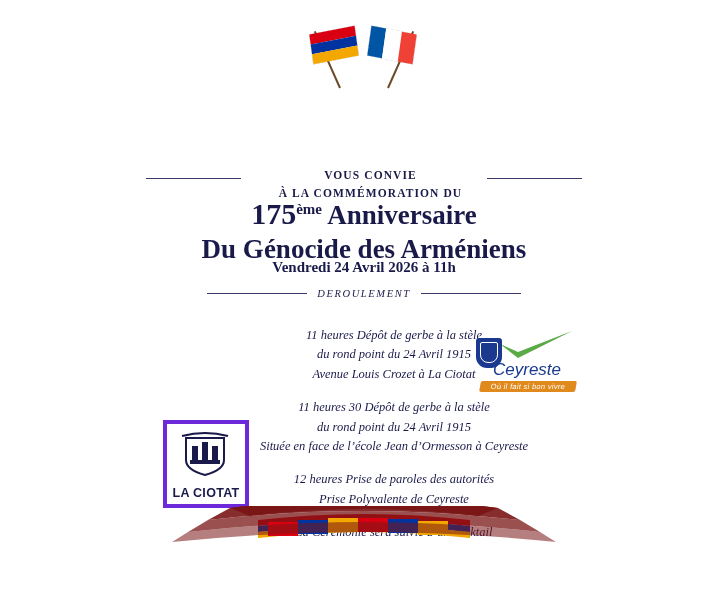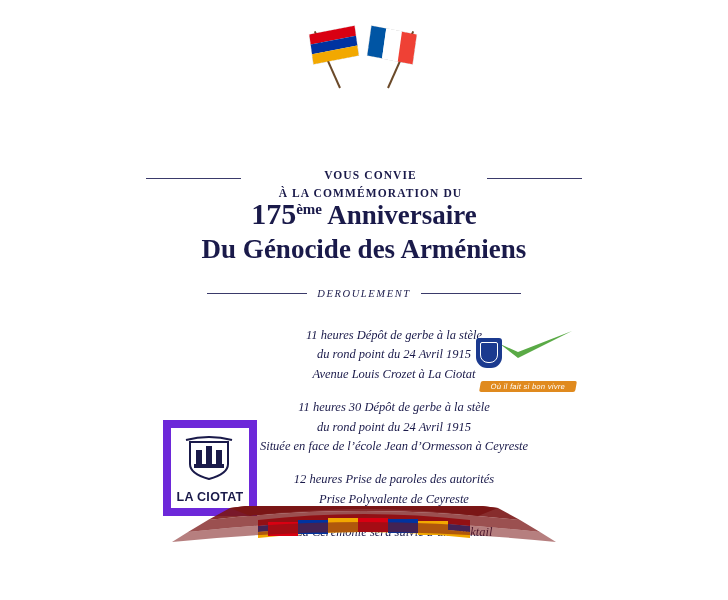--- a/index.html
+++ b/index.html
@@ -226,21 +226,21 @@
     transform: skewX(-10deg);
   }
 
   
   .laciotat {
     position: absolute;
     left: 163px;
     top: 420px;
     width: 78px;
     height: 80px;
-    border: 8px solid #6d28d9;
+    border: 4px solid #6d28d9;
     background: #ffffff;
   }
   .laciotat .shield {
     position: absolute;
     left: 13px;
     top: 8px;
     width: 50px;
     height: 44px;
   }
   .laciotat .label {
@@ -300,20 +300,21 @@
   </div>
 
   <div class="anniv">
     <div class="big">
       <span class="num">175</span><span class="ord">ème</span>
       <span>Anniversaire</span>
     </div>
     <div class="big">Du Génocide des Arméniens</div>
   </div>
 
+  <div class="date">Vendredi  24 Avril 2026 à 11h</div>
 
   <div class="deroul">
     <div class="hr"></div>
     <div class="lbl">DEROULEMENT</div>
     <div class="hr"></div>
   </div>
 
   <div class="program">
     <div class="block">
       <div>11 heures Dépôt de gerbe à la stèle</div>
@@ -332,20 +333,21 @@
     <div class="closing">La Cérémonie sera suivie d’un cocktail</div>
   </div>
 
   <div class="ceyreste">
     <svg class="check" viewBox="0 0 76 30">
       <path d="M2 14 L20 28 L74 1 L20 22 Z" fill="#5AAA46"></path>
     </svg>
     <div class="crest">
       <div class="inner"></div>
     </div>
+    <div class="name">Ceyreste</div>
     <div class="slogan">Où il fait si bon vivre</div>
   </div>
 
   <div class="laciotat">
     <svg class="shield" viewBox="0 0 50 44">
       <path d="M6 6 h38 v22 q0 10 -19 15 q-19 -5 -19 -15 z" fill="none" stroke="#1A1A4A" stroke-width="2"></path>
       <rect x="12" y="14" width="6" height="14" fill="#1A1A4A"></rect>
       <rect x="22" y="10" width="6" height="18" fill="#1A1A4A"></rect>
       <rect x="32" y="14" width="6" height="14" fill="#1A1A4A"></rect>
       <rect x="10" y="28" width="30" height="4" fill="#1A1A4A"></rect>

